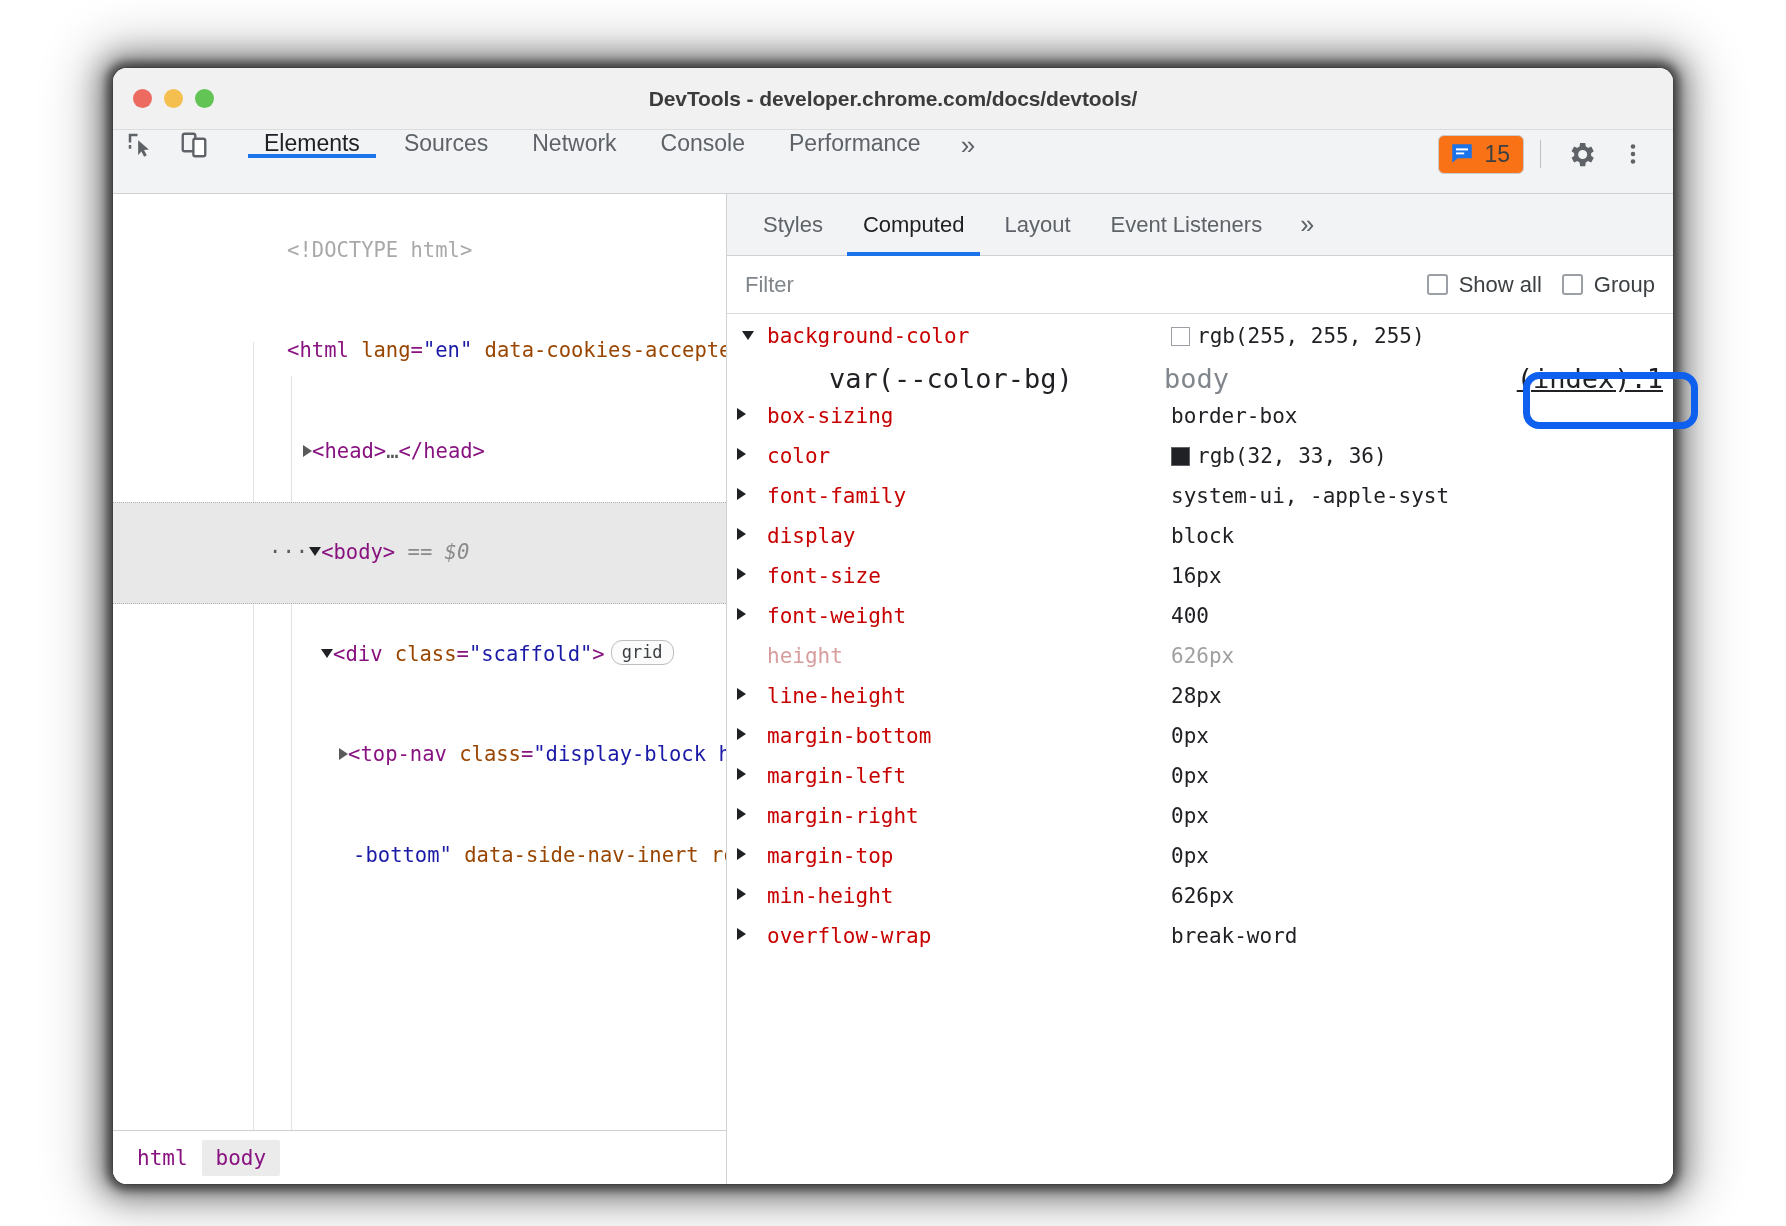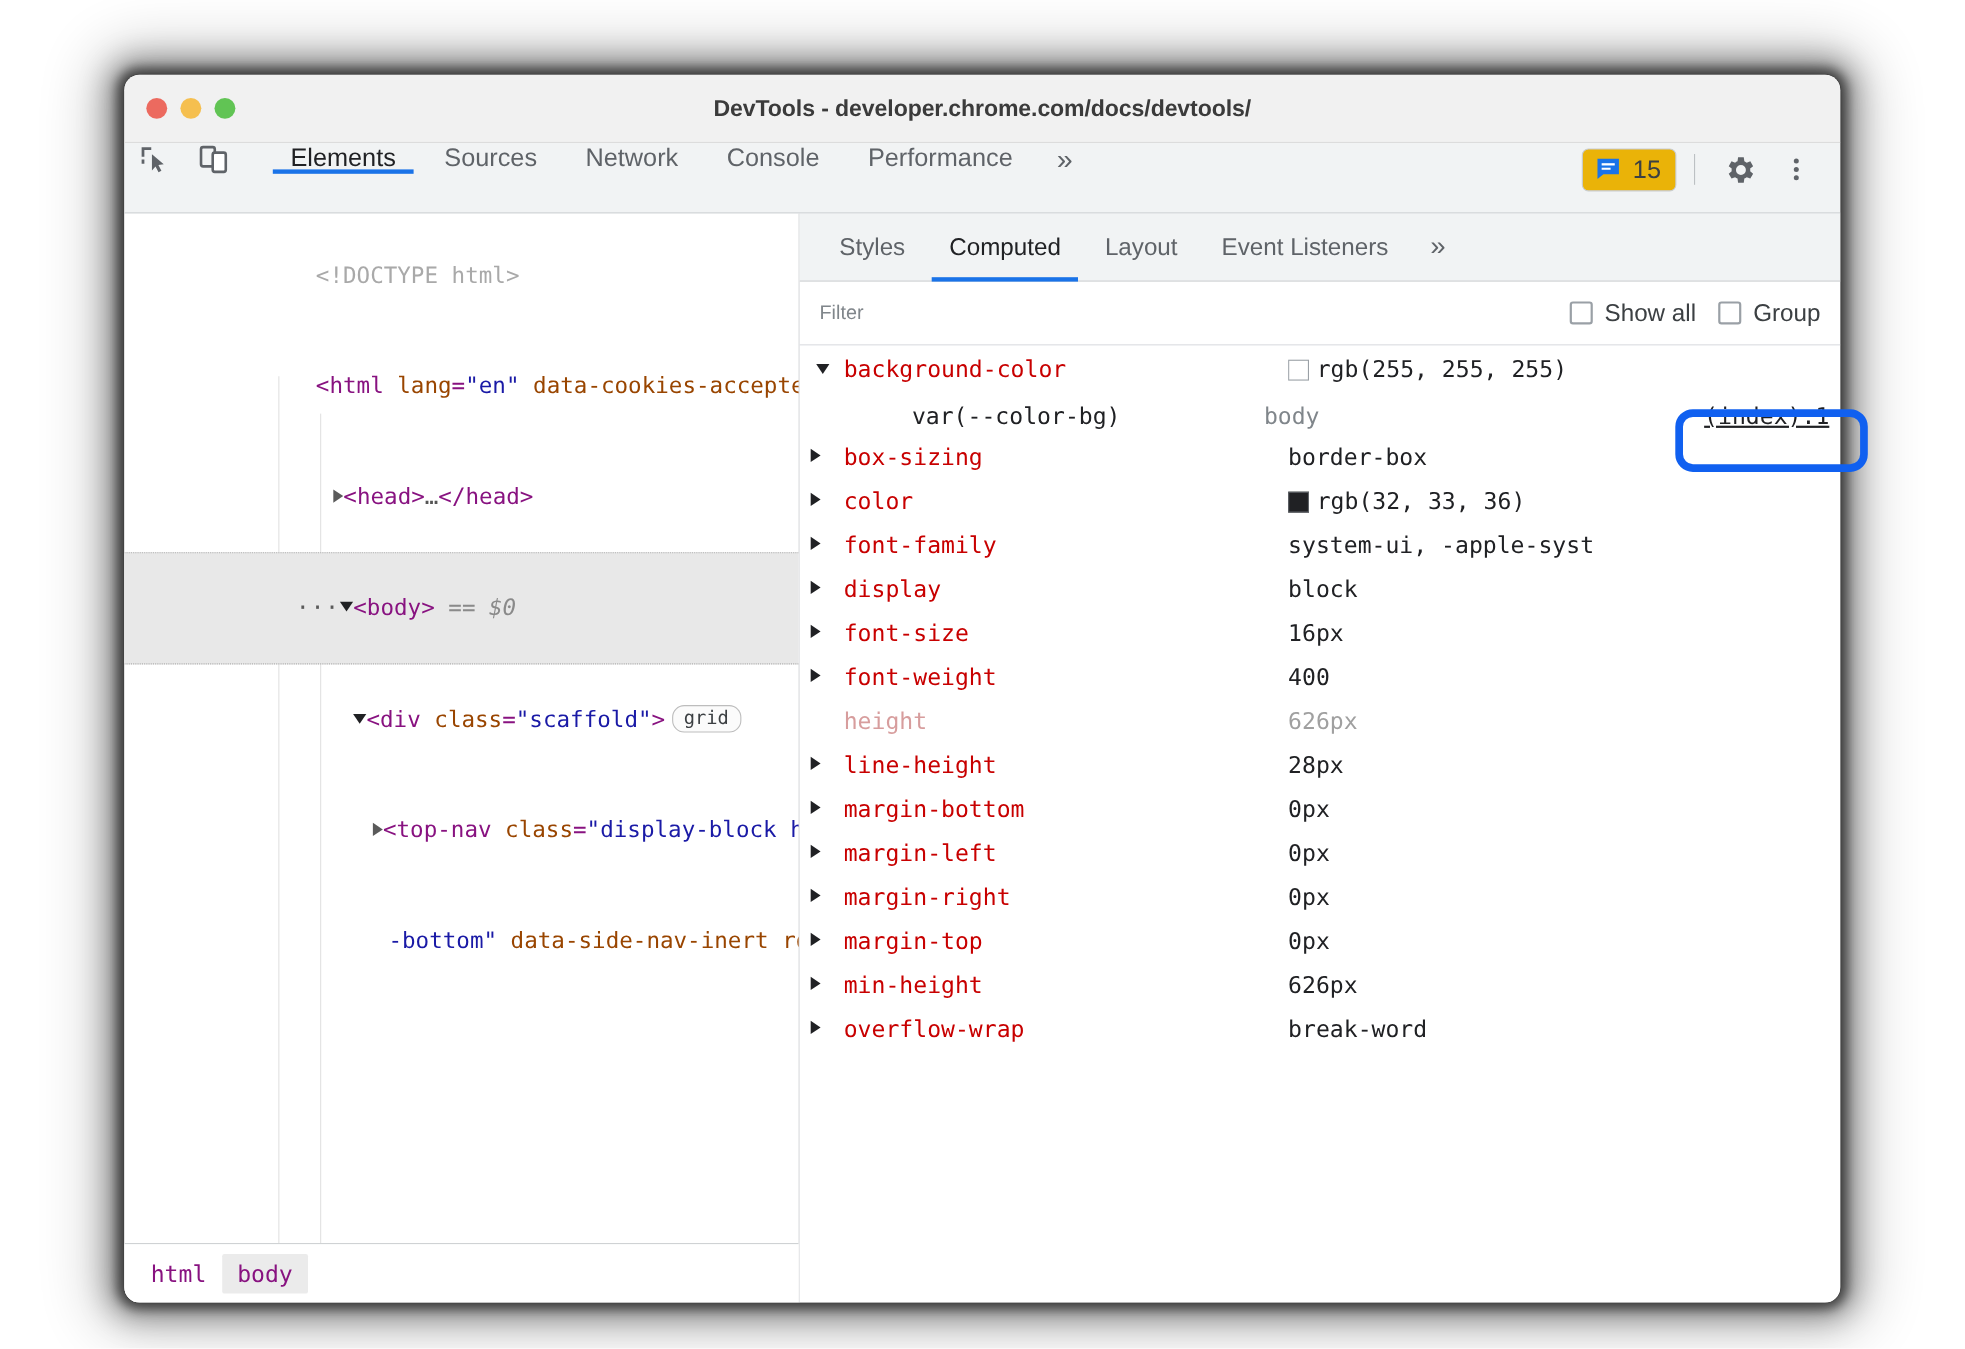--- a/index.html
+++ b/index.html
@@ -108,21 +108,21 @@
   .toolbar-right {
     margin-left: auto;
     display: flex; align-items: center;
     padding-right: 16px; gap: 4px;
   }
   .issues-badge {
     display: flex; align-items: center; gap: 9px;
     border: 1px solid #c9ccce;
     border-radius: 6px;
     padding: 5px 13px 5px 10px;
-    background: #eab308;
+    background: #f97316;
     cursor: pointer;
     margin-left: 40px;
   }
   .issues-count { font-size: 23px; color: #3c4043; }
   .tbr-sep { width: 1px; height: 28px; background: #bcc0c3; margin: 0 12px; }
   .tbr-btn { width: 48px; height: 48px; display: flex; align-items: center; justify-content: center; cursor: pointer; }
 
   
   .panes { flex: 1 1 auto; display: flex; min-height: 0; }
 
@@ -240,21 +240,21 @@
   .stab-more { padding: 0 18px; display:flex; align-items:center; color:#5f6368; font-size: 25px; cursor:pointer; }
 
   .filter-row {
     height: 58px; flex: 0 0 58px;
     border-bottom: 1px solid #dadce0;
     display: flex; align-items: center;
     padding: 0 18px 0 16px;
   }
   .filter-input {
     border: none; outline: none; background: transparent;
-    font-size: 18px; color: #14532d;
+    font-size: 22px; color: #14532d;
     font-family: "Liberation Sans", sans-serif;
     flex: 1 1 auto; min-width: 0;
   }
   .filter-input::placeholder { color: #80868b; }
   .chk-group { display: flex; align-items: center; gap: 20px; margin-left: 14px; }
   .chk-item { display: flex; align-items: center; gap: 11px; cursor: pointer; white-space: nowrap; }
   .chk-box {
     width: 21px; height: 21px;
     border: 2px solid #9aa0a6;
     border-radius: 3px;
@@ -327,21 +327,22 @@
     border: 1px solid #5f6368;
     background: #202124;
     display: inline-block; flex: 0 0 auto;
   }
   
   .trace-row {
     display: flex; align-items: center;
     height: 40px;
     padding-left: 10px;
     font-family: "DejaVu Sans Mono", monospace;
-    font-size: 21px;
+    font-size: 27px;
+    gap: 15px;
   }
   .trace-value { flex: 0 0 412px; padding-left: 92px; color: #202124; white-space: nowrap; }
   .trace-selector { flex: 0 0 200px; color: #80868b; white-space: nowrap; }
   .trace-link {
     color: #202124;
     text-decoration: underline;
     cursor: pointer;
     white-space: nowrap;
     margin-left: auto;
     padding-right: 10px;

